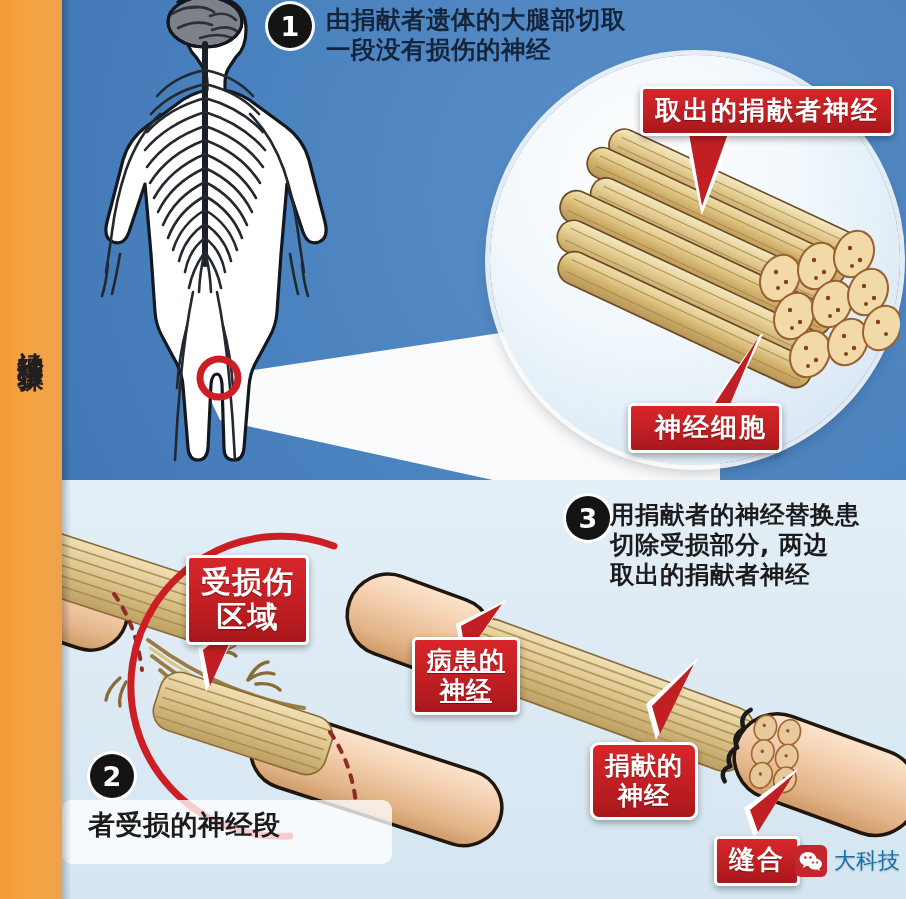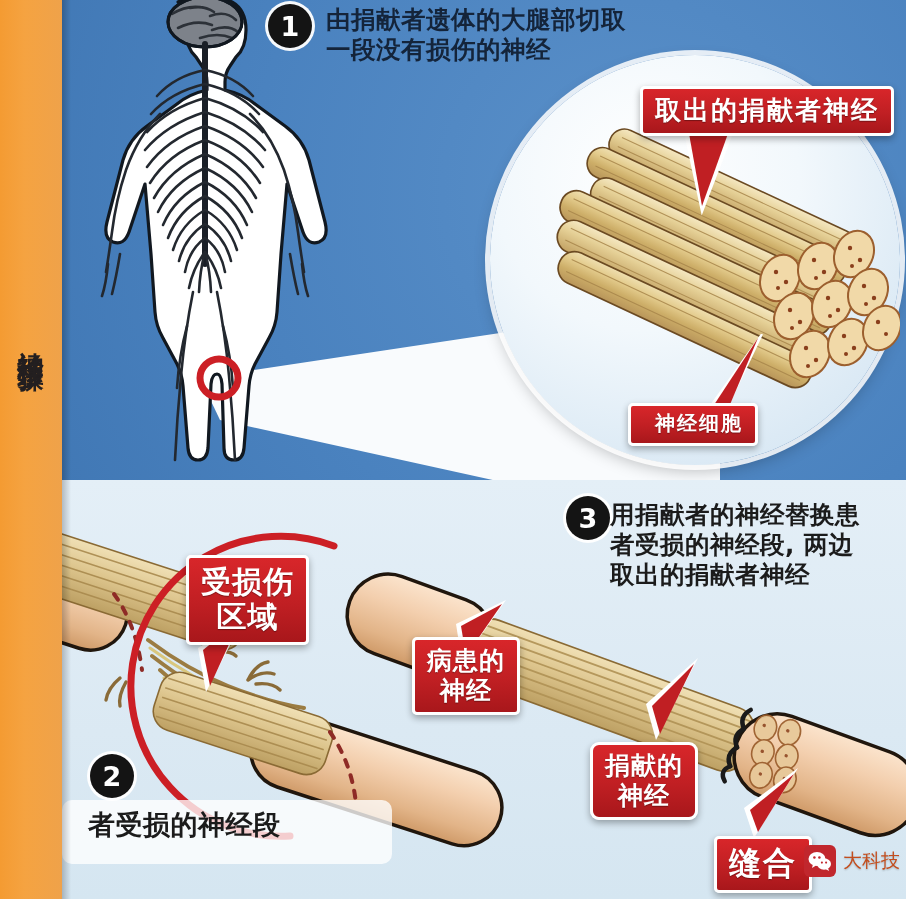--- a/index.html
+++ b/index.html
@@ -66,21 +66,21 @@
   #bundle{position:absolute;left:520px;top:120px;width:380px;height:320px;z-index:20;}
 
   
   #cap2-bg{position:absolute;left:62px;top:800px;width:330px;height:64px;
       background:#ffffff;border-radius:10px 10px 10px 10px;opacity:.78;z-index:18;}
 
   
   #wm{position:absolute;right:6px;bottom:22px;z-index:60;display:flex;align-items:center;gap:7px;}
   #wm-badge{width:32px;height:32px;border-radius:6px;background:#c1272d;
       display:flex;align-items:center;justify-content:center;}
-  #wm-text{font-size:19px;color:#c2410c;opacity:.92;font-weight:500;
+  #wm-text{font-size:22px;color:#0369a1;opacity:.92;font-weight:500;
       text-shadow:0 1px 2px rgba(0,0,0,.25);}
 </style>
 </head>
 <body>
 
 <div id="page">
 
   <div id="panel-top">
     <div id="panel-top-inner"></div>
 
@@ -237,21 +237,21 @@
     <svg class="ptr" style="left:676px;top:128px;width:70px;height:90px;">
       <polygon points="8,0 58,0 26,84" fill="#ffffff" stroke="#ffffff" stroke-width="2"></polygon>
       <polygon points="12,0 54,0 26,78" fill="#c01f23"></polygon>
     </svg>
     <div class="redbox" style="left:640px;top:86px;font-size:26px;letter-spacing:2px;">取出的捐献者神经</div>
 
     <svg class="ptr" style="left:700px;top:334px;width:80px;height:90px;">
       <polygon points="62,0 22,84 2,84" fill="#ffffff" stroke="#ffffff" stroke-width="2"></polygon>
       <polygon points="58,4 26,80 8,80" fill="#c01f23"></polygon>
     </svg>
-    <div class="redbox" style="left:628px;top:403px;font-size:20px;letter-spacing:2px;padding-left:24px;">神经细胞</div>
+    <div class="redbox" style="left:628px;top:403px;font-size:26px;letter-spacing:2px;padding-left:24px;">神经细胞</div>
   </div>
 
   <div id="panel-bot">
 
     <svg width="906" height="419" viewBox="0 0 906 419">
       <defs>
         <linearGradient id="sheath" x1="0" y1="0" x2="0" y2="1">
           <stop offset="0%" stop-color="#fbe4cd"></stop>
           <stop offset="35%" stop-color="#f3cfae"></stop>
           <stop offset="75%" stop-color="#e2b488"></stop>
@@ -368,21 +368,21 @@
           <circle cx="775" cy="249" r="1.7"></circle>
             <circle cx="799" cy="245" r="1.7"></circle>
         </g>
       </g>
     </svg>
 
     
     <div class="step-badge" style="left:566px;top:16px;">3</div>
     <div class="step-text on-light" style="left:610px;top:20px;width:292px;text-align:left;">
       <div>用捐献者的神经替换患</div>
-      <div>者受损的神经段, 两边</div>
+      <div>切除受损部分, 两边</div>
       <div>取出的捐献者神经</div>
     </div>
 
     
     <div id="cap2-bg" style="top:320px;"></div>
     <div class="step-badge" style="left:90px;top:274px;">2</div>
     <div class="step-text on-light" style="left:88px;top:329px;width:320px;font-size:27px;">者受损的神经段</div>
 
     
     <svg class="ptr" style="left:198px;top:138px;width:70px;height:80px;">
@@ -392,41 +392,41 @@
     <div class="redbox" style="left:186px;top:75px;font-size:30px;">
       <div>受损伤</div>
       <div>区域</div>
     </div>
 
     
     <svg class="ptr" style="left:452px;top:120px;width:70px;height:70px;">
       <polygon points="54,0 10,62 4,24" fill="#ffffff"></polygon>
       <polygon points="50,4 14,56 9,26" fill="#c01f23"></polygon>
     </svg>
-    <div class="redbox" style="left:412px;top:157px;font-size:25px;">
+    <div class="redbox" style="left:412px;top:157px;font-size:25px;text-decoration:underline;">
       <div>病患的</div>
       <div>神经</div>
     </div>
 
     
     <svg class="ptr" style="left:644px;top:178px;width:70px;height:90px;">
       <polygon points="54,0 12,82 2,46" fill="#ffffff"></polygon>
       <polygon points="50,6 16,76 8,48" fill="#c01f23"></polygon>
     </svg>
     <div class="redbox" style="left:590px;top:262px;font-size:25px;border-radius:9px;">
       <div>捐献的</div>
       <div>神经</div>
     </div>
 
     
     <svg class="ptr" style="left:740px;top:288px;width:70px;height:78px;">
       <polygon points="58,0 14,70 4,40" fill="#ffffff"></polygon>
       <polygon points="54,6 18,64 10,42" fill="#c01f23"></polygon>
     </svg>
-    <div class="redbox" style="left:714px;top:356px;font-size:32px;letter-spacing:2px;">缝合</div>
+    <div class="redbox" style="left:714px;top:356px;font-size:26px;letter-spacing:2px;font-family:Liberation Serif, serif;">缝合</div>
   </div>
 
   <div id="spine"></div>
   <div id="spine-shadow"></div>
   <div id="spine-label">神经移植步骤</div>
 
   <div id="wm">
     <div id="wm-badge">
       <svg width="24" height="20" viewBox="0 0 24 20">
         <ellipse cx="9" cy="8" rx="8.5" ry="7" fill="#ffffff"></ellipse>

